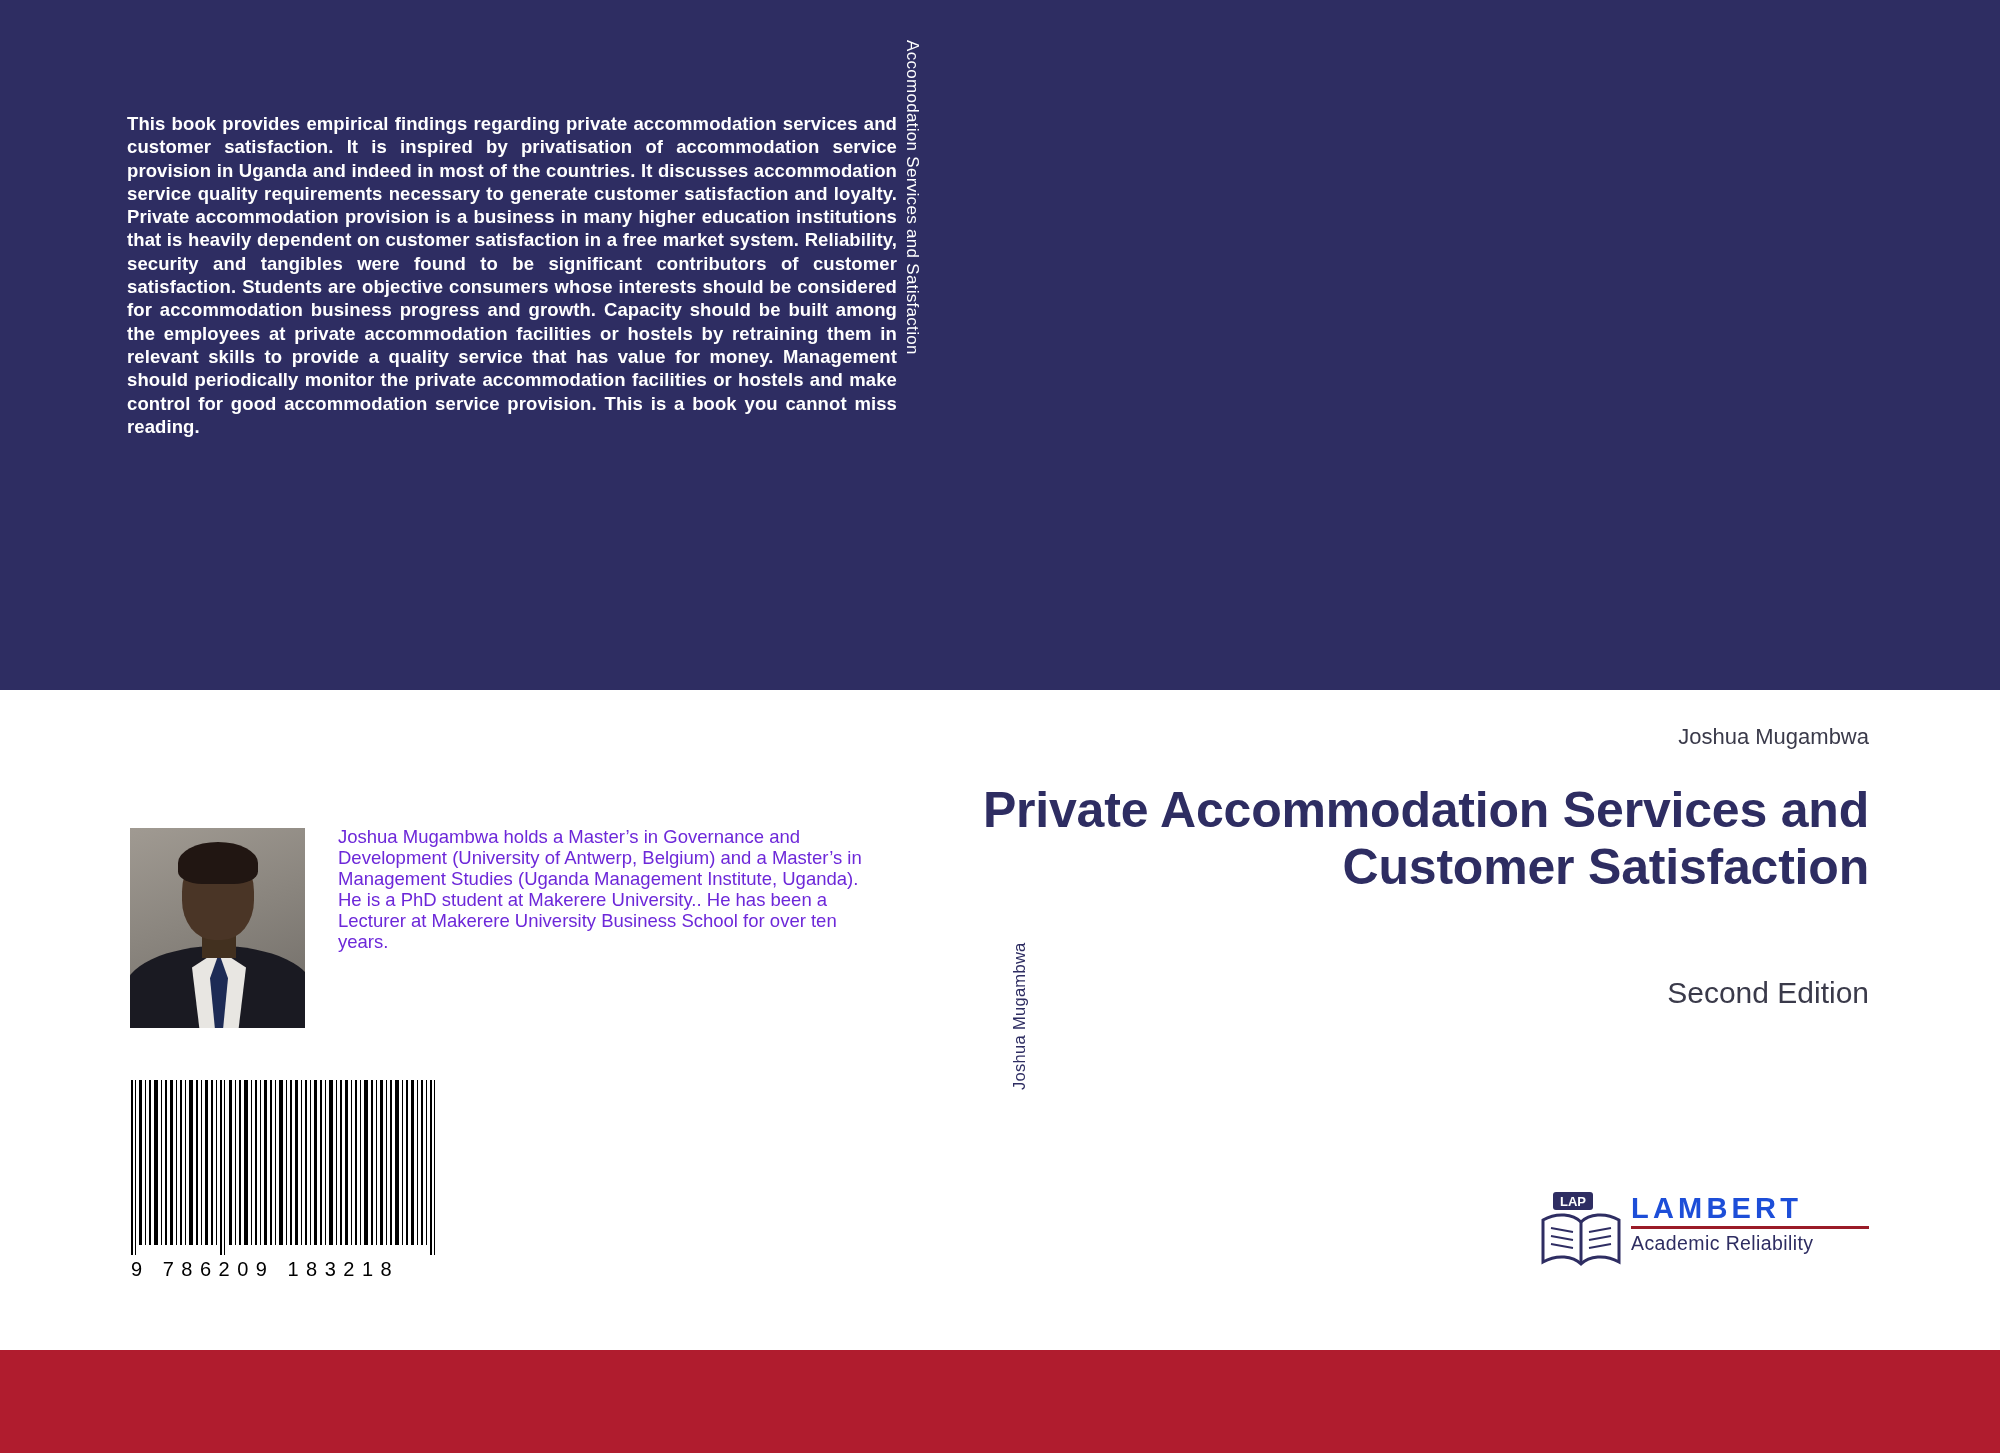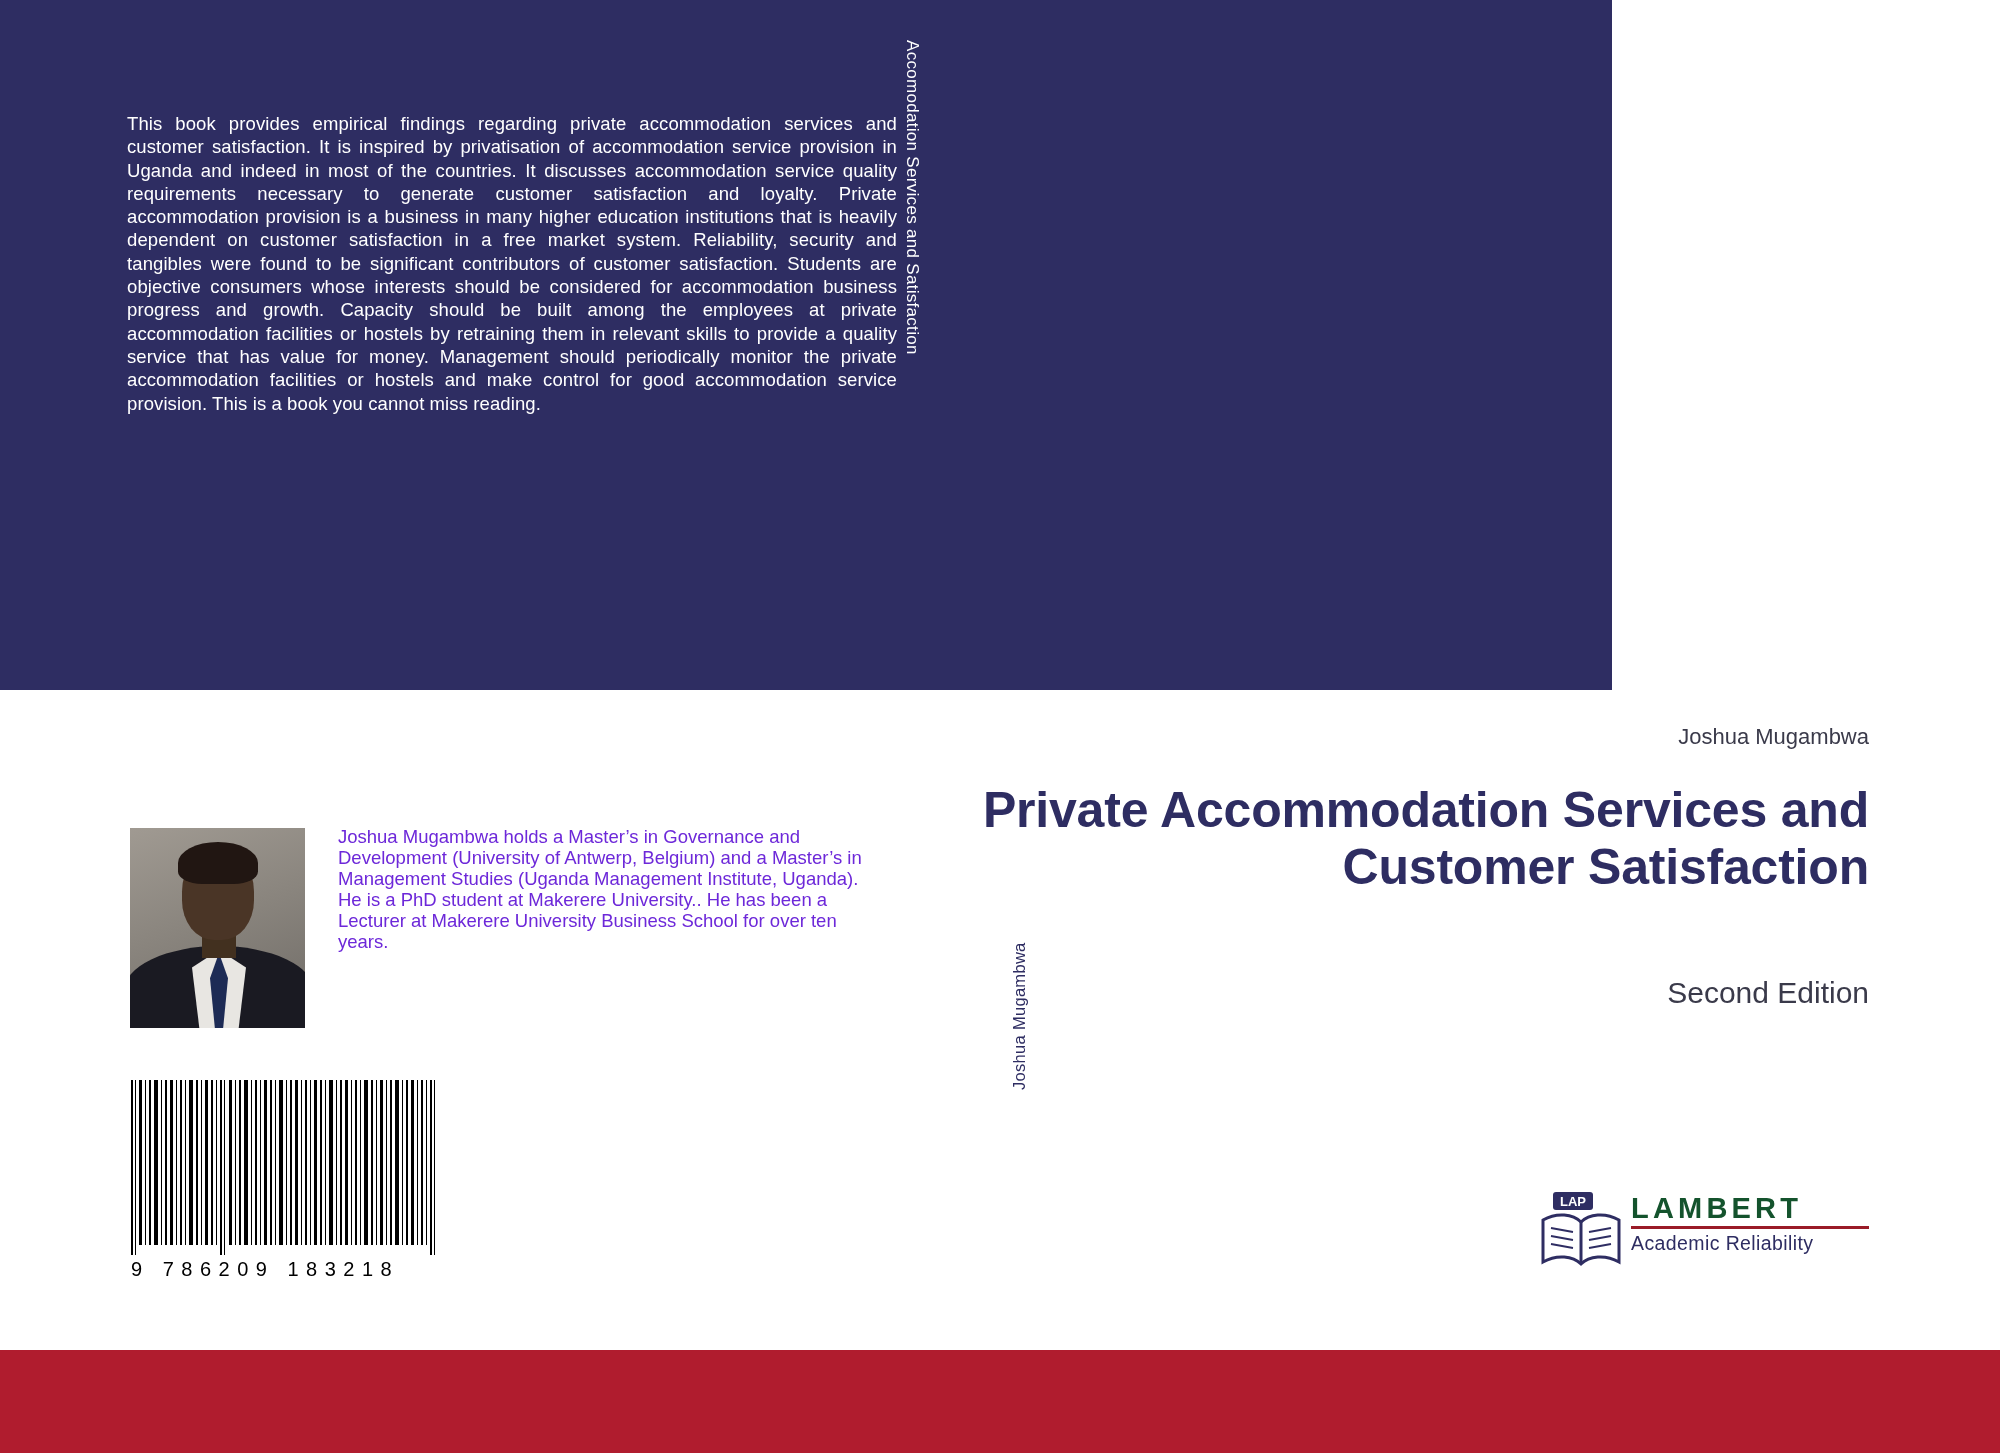--- a/index.html
+++ b/index.html
@@ -16,23 +16,24 @@
     height: 1453px;
     overflow: hidden;
     background: #ffffff;
   }
 
   
   .back-panel {
     position: absolute;
     left: 0;
     top: 0;
-    width: 1612px;
+    width: 2000px;
     height: 690px;
     background: #2e2d62;
+    font-weight: bold;
   }
   .blurb {
     position: absolute;
     left: 127px;
     top: 112px;
     width: 770px;
     color: #ffffff;
     font-size: 18.5px;
     line-height: 23.3px;
     text-align: justify;
@@ -212,21 +213,21 @@
     width: 86px;
     height: 84px;
   }
   .pub-text {
     position: absolute;
     left: 92px;
     top: 4px;
     width: 238px;
   }
   .pub-name {
-    color: #14532d;
+    color: #1d4ed8;
     font-size: 29px;
     font-weight: bold;
     letter-spacing: 4.2px;
     line-height: 32px;
   }
   .pub-rule {
     height: 3px;
     background: #9a1b28;
     margin: 2px 0 3px 0;
   }

